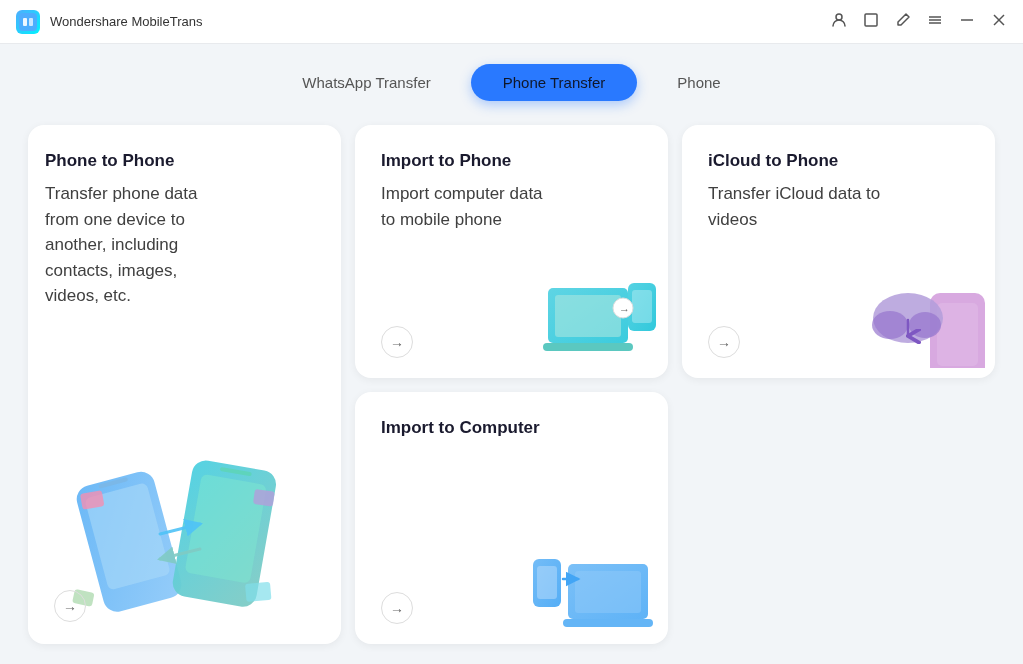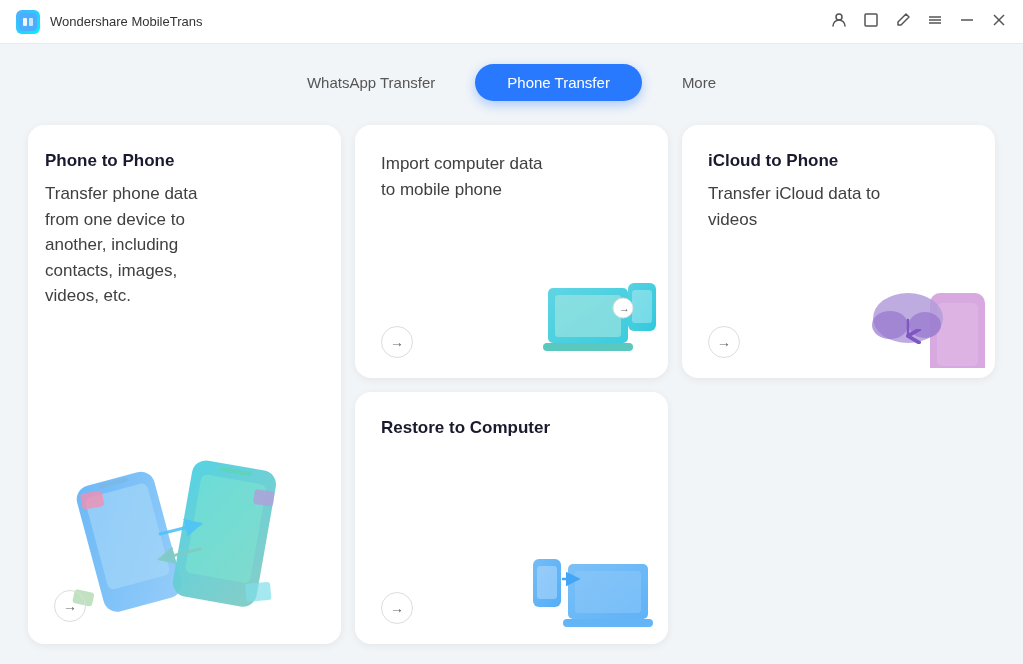--- a/index.html
+++ b/index.html
@@ -82,21 +82,21 @@
       border: none;
       outline: none;
       transition: all 0.2s;
     }
     .nav-tab.inactive {
       background: transparent;
       color: #555;
     }
     .nav-tab.active {
       background: #2979ff;
-      color: #ffffff;
+      color: #0f172a;
       box-shadow: 0 4px 12px rgba(41,121,255,0.35);
     }
 
     
     .cards-container {
       flex: 1;
       padding: 8px 28px 20px;
       display: grid;
       grid-template-columns: 1fr 1fr 1fr;
       grid-template-rows: 1fr 1fr;
@@ -210,21 +210,21 @@
         </svg>
     </span>
   </div>
 </div>
 
 <div class="main">
 
   <div class="nav-tabs">
     <button class="nav-tab inactive">WhatsApp Transfer</button>
     <button class="nav-tab active">Phone Transfer</button>
-    <button class="nav-tab inactive">More</button>
+    <button class="nav-tab inactive">Phone</button>
   </div>
 
   <div class="cards-container">
 
     <div class="card card-large">
       <div class="card-title">Phone to Phone</div>
       <div class="card-desc">Transfer phone data from one device to another, including contacts, images, videos, etc.</div>
 
       <div style="flex:1; position:relative;">
         <svg width="240" height="220" viewBox="0 0 240 220" style="position:absolute;bottom:-10px;left:50%;transform:translateX(-50%);">
@@ -266,20 +266,21 @@
               <path d="M0,0 L6,3 L0,6 Z" fill="#80cbc4"></path>
             </marker>
           </defs>
         </svg>
       </div>
 
       <div class="card-arrow">→</div>
     </div>
 
     <div class="card">
+      <div class="card-title">Import to Phone</div>
       <div class="card-desc">Import computer data to mobile phone</div>
 
       <svg width="130" height="120" viewBox="0 0 130 120" style="position:absolute;right:5px;bottom:10px;">
 
         <g transform="translate(10,20)">
           <rect x="5" y="20" width="80" height="55" rx="5" fill="url(#tealGrad2)" opacity="0.9"></rect>
           <rect x="12" y="27" width="66" height="42" rx="3" fill="#a8e6df" opacity="0.6"></rect>
           <rect x="0" y="75" width="90" height="8" rx="4" fill="#5bc8c0"></rect>
         </g>
 
@@ -325,21 +326,21 @@
           <marker id="arrC" markerWidth="6" markerHeight="6" refX="3" refY="5" orient="auto">
             <path d="M0,0 L3,5 L6,0" fill="none" stroke="#7e57c2" stroke-width="1.5"></path>
           </marker>
         </defs>
       </svg>
 
       <div class="card-arrow" style="margin-top:auto;">→</div>
     </div>
 
     <div class="card">
-      <div class="card-title">Restore to Computer</div>
+      <div class="card-title">Import to Computer</div>
 
       <svg width="140" height="120" viewBox="0 0 140 120" style="position:absolute;right:5px;bottom:10px;">
 
         <g transform="translate(40, 30)">
           <rect x="5" y="20" width="80" height="55" rx="5" fill="url(#blueGrad2)" opacity="0.85"></rect>
           <rect x="12" y="27" width="66" height="42" rx="3" fill="#90caf9" opacity="0.5"></rect>
           <rect x="0" y="75" width="90" height="8" rx="4" fill="#64b5f6"></rect>
         </g>
 
         <g transform="translate(10, 45)">

